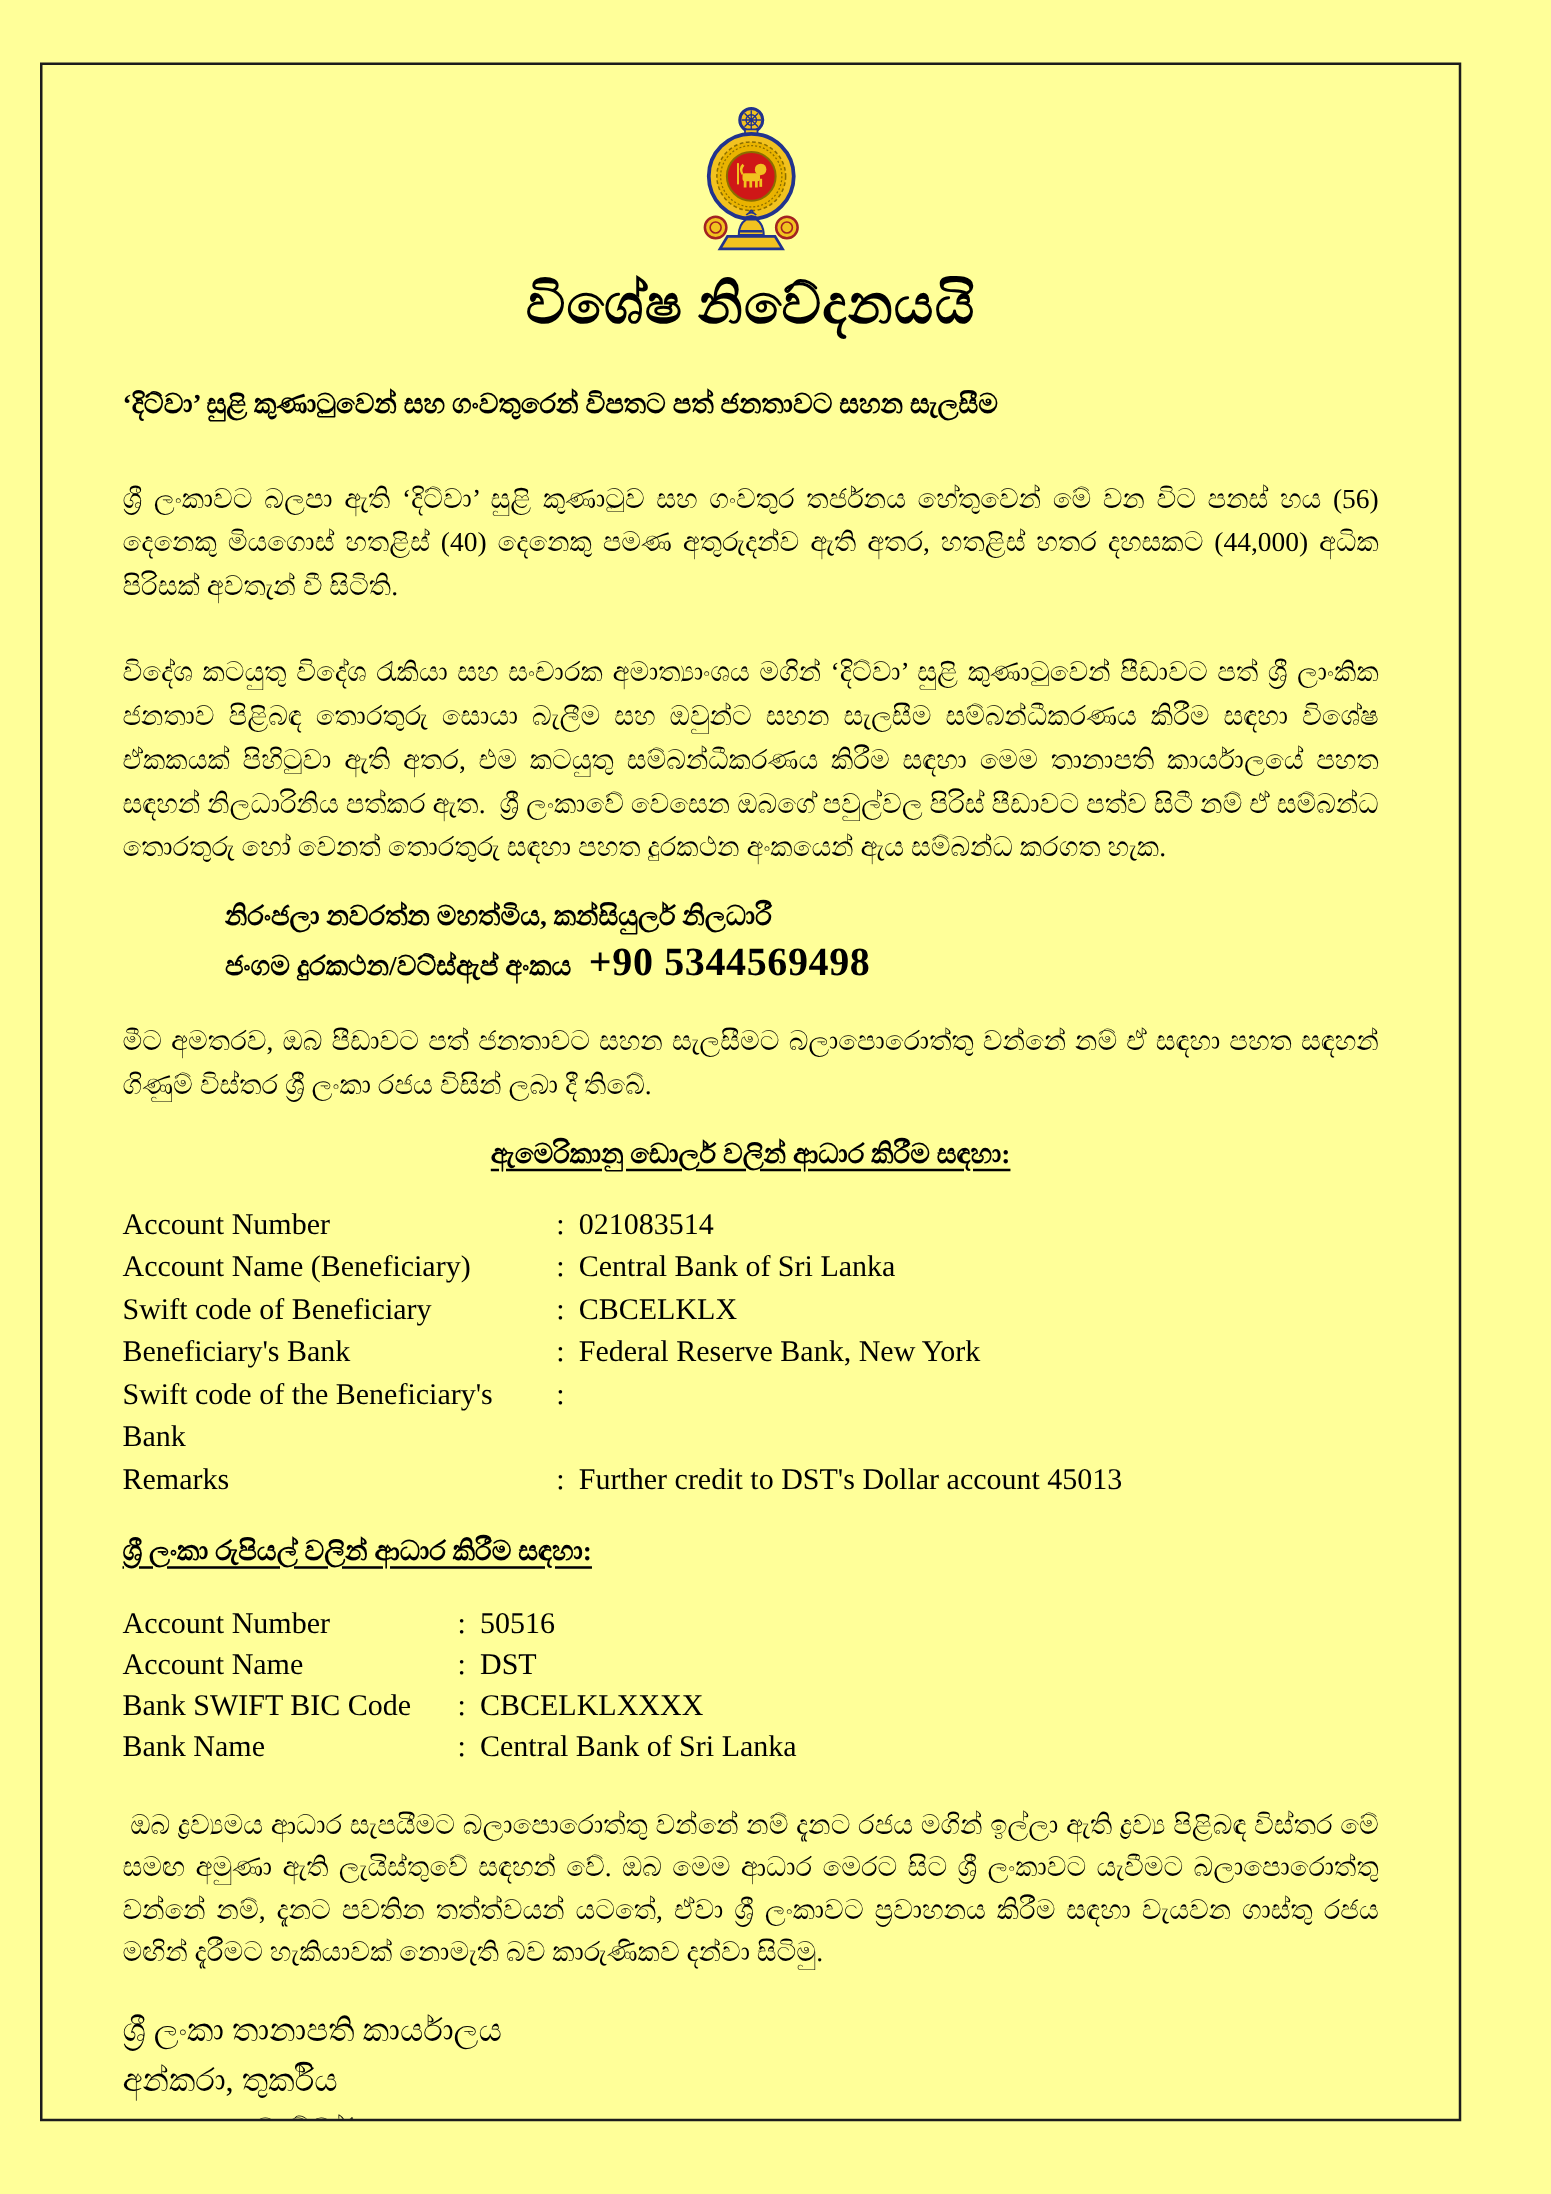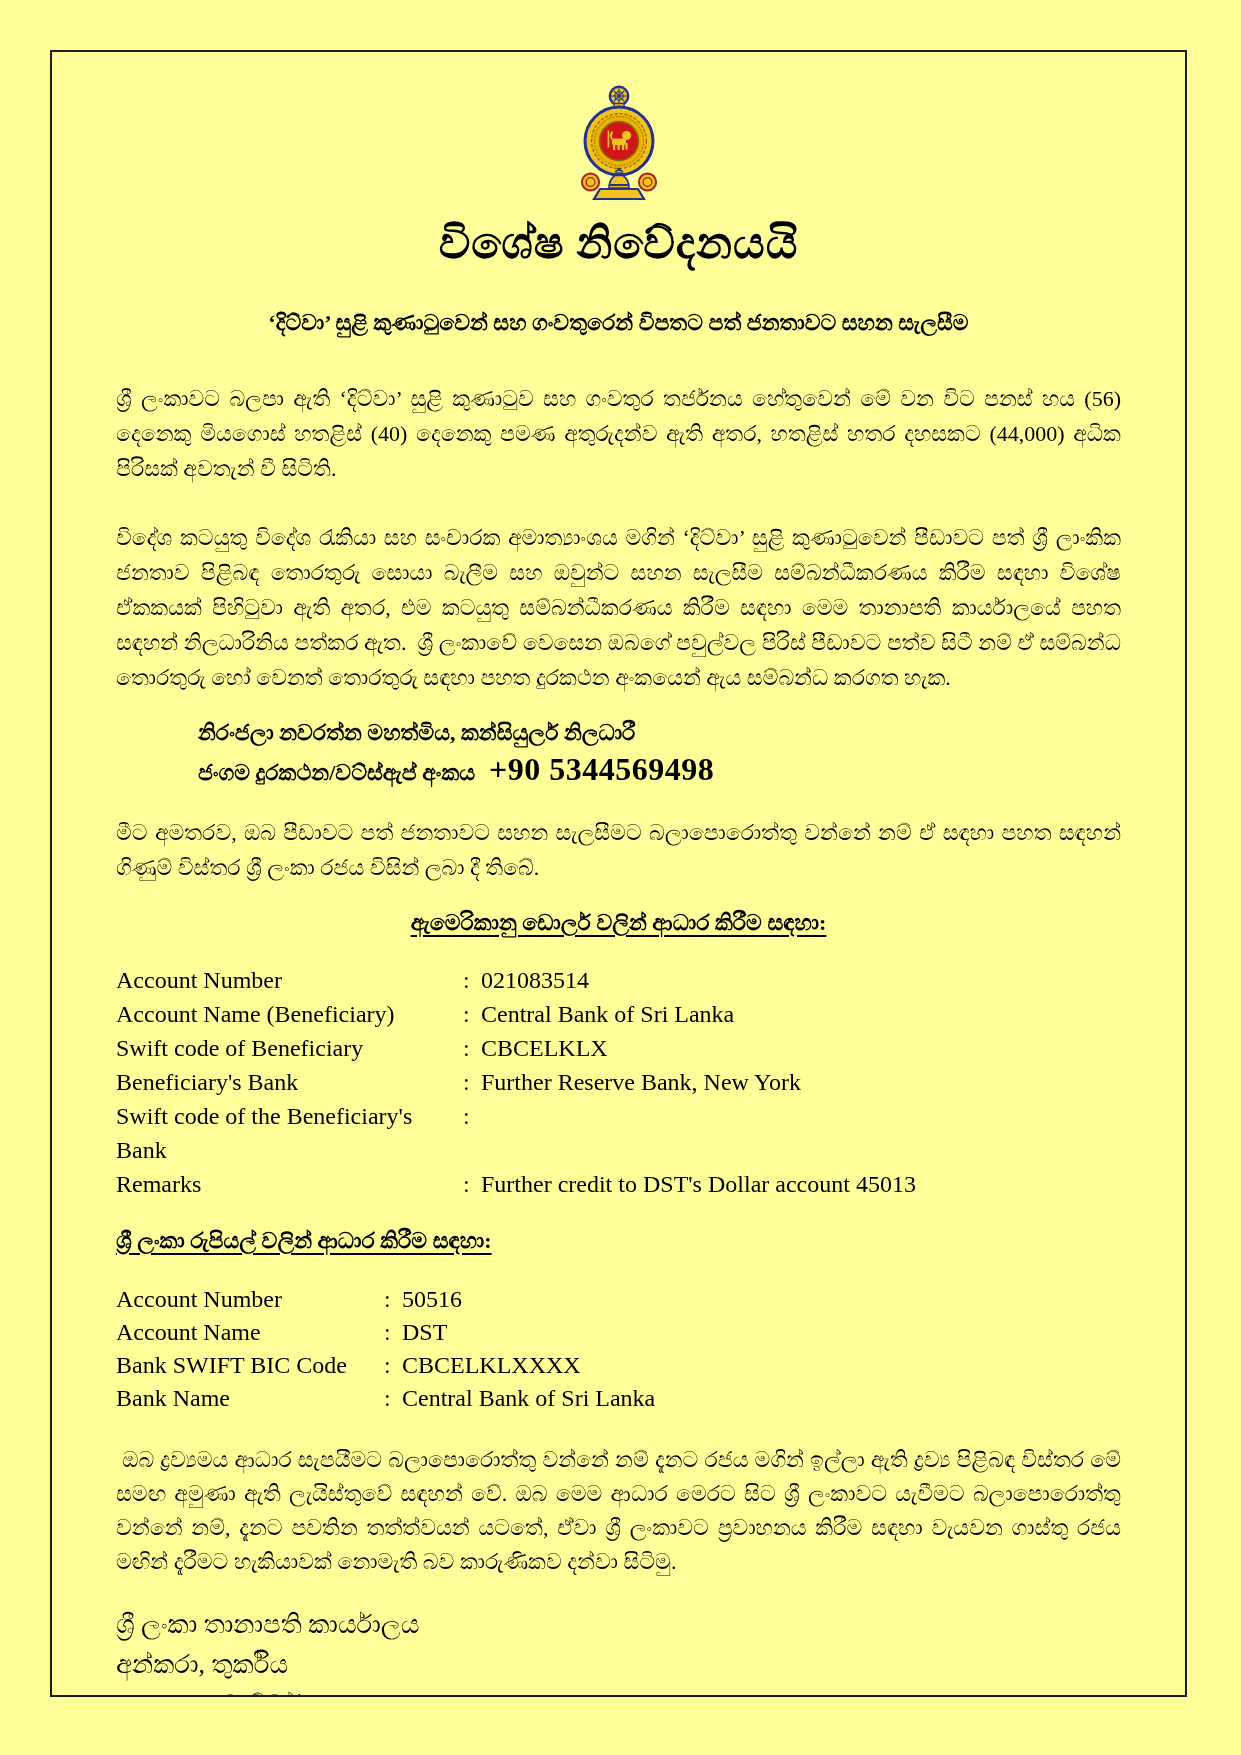--- a/index.html
+++ b/index.html
@@ -5,21 +5,21 @@
   html,body { margin:0; padding:0; }
   body {
     width:1241px; height:1755px;
     background:#FFFF99;
     position:relative;
     font-family:"Liberation Serif", serif;
     color:#000;
     -webkit-font-smoothing:antialiased;
   }
   .border-frame {
-    position:absolute; left:50px; top:50px;
+    position:absolute; left:32px; top:50px;
     width:1137px; height:1647px;
     border:2px solid #1c1c1c;
     box-sizing:border-box;
     padding:0 64px;
     overflow:hidden;
   }
   .emblem {
     display:block;
     margin:33px auto 0;
     width:100px; height:116px;
@@ -27,21 +27,21 @@
   .title {
     margin-top:16px;
     text-align:center;
     font-weight:bold;
     font-size:44px;
     line-height:54px;
     letter-spacing:1px;
   }
   .subtitle {
     margin-top:36px;
-    text-align:center;
+    text-align:left;
     font-weight:bold;
     font-size:22px;
     line-height:32px;
   }
   .para {
     font-size:22px;
     line-height:35px;
     text-align:justify;
     white-space:pre-wrap;
     font-family:Liberation Serif, serif;
@@ -166,21 +166,21 @@
         <span class="bt-value">Central Bank of Sri Lanka</span>
     </div>
     <div class="bt-row">
       <span class="bt-label">Swift code of Beneficiary</span>
         <span class="bt-colon">:</span>
         <span class="bt-value">CBCELKLX</span>
     </div>
     <div class="bt-row">
       <span class="bt-label">Beneficiary's Bank</span>
         <span class="bt-colon">:</span>
-        <span class="bt-value">Further Reserve Bank, New York</span>
+        <span class="bt-value">Federal Reserve Bank, New York</span>
     </div>
     <div class="bt-row">
       <span class="bt-label">Swift code of the Beneficiary's Bank</span>
         <span class="bt-colon">:</span>
     </div>
     <div class="bt-row">
       <span class="bt-label">Remarks</span>
         <span class="bt-colon">:</span>
         <span class="bt-value">Further credit to DST's Dollar account 45013</span>
     </div>

